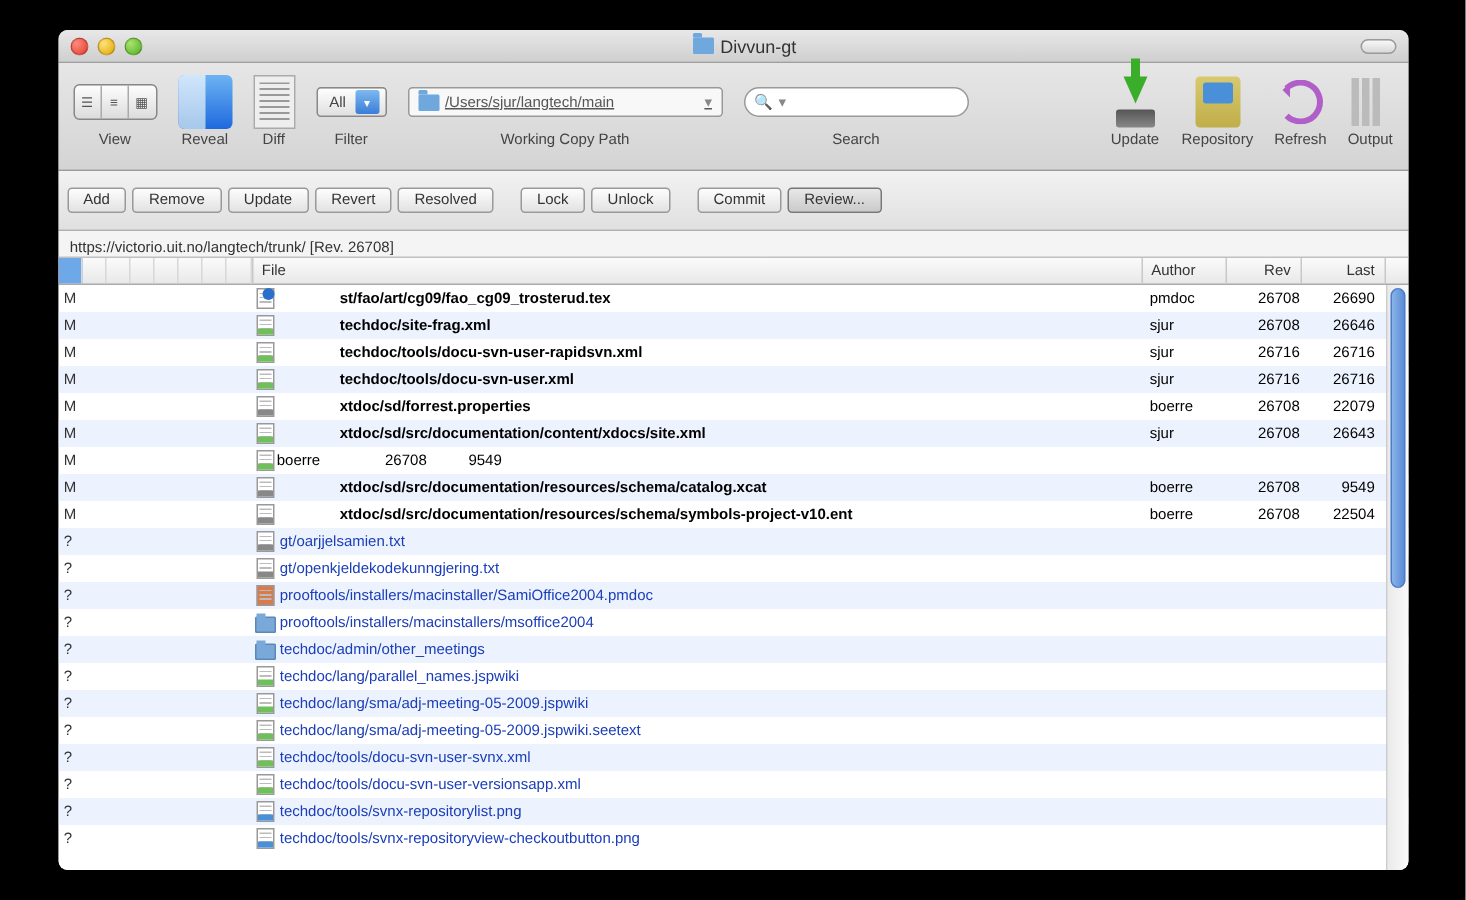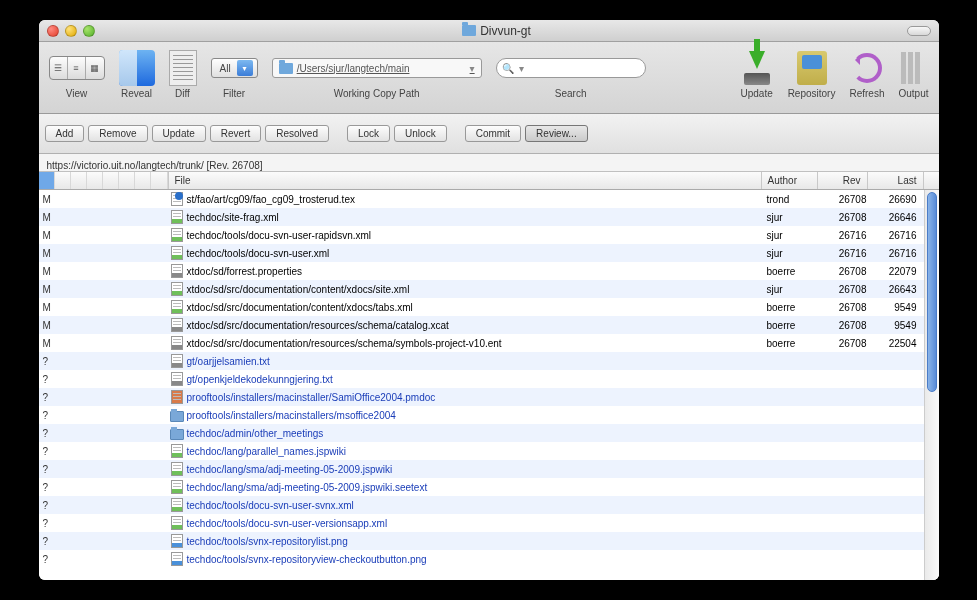--- a/index.html
+++ b/index.html
@@ -57,21 +57,21 @@
 .h-rev{width:50px; text-align:right; justify-content:flex-end;}
 .h-last{width:56px; text-align:right; justify-content:flex-end;}
 
 .list { flex:1; overflow:hidden; background:#fff; position:relative; }
 .row { height:18px; display:flex; align-items:center; font-size:10px; }
 .row.alt { background:#edf3fe; }
 .row .st { width:14px; padding-left:4px; color:#333; }
 .row .gap { width:116px; }
 .row .fi { width:16px; height:14px; display:flex; align-items:center; justify-content:center; }
 .row .fn { flex:1; padding-left:2px; white-space:nowrap; overflow:hidden; text-overflow:ellipsis; }
-.row .fn.bold { font-weight:normal; color:#000; }
+.row .fn.bold { font-weight:bold; color:#000;margin-left:40px; }
 .row .fn.link { color:#1a3db8; }
 .row .au { width:56px; color:#000; }
 .row .rv { width:50px; text-align:right; padding-right:6px; }
 .row .ls { width:50px; text-align:right; padding-right:6px; }
 .scroll-gutter{width:16px;}
 
 .micon{width:12px;height:14px;border:1px solid #999;background:#fff;position:relative;display:inline-block;}
 .micon::before{content:"";position:absolute;inset:2px 1px;background:repeating-linear-gradient(#bbb 0 1px, transparent 1px 3px);}
 .micon.xml::after{content:"";position:absolute;bottom:0;left:0;right:0;height:4px;background:#6fbf5a;}
 .micon.txt::after{content:"";position:absolute;bottom:0;left:0;right:0;height:4px;background:#888;}
@@ -225,21 +225,21 @@
 
   <div class="list">
     <div id="rows">
         <div class="row">
           <span class="st">M</span>
           <span class="gap"></span>
           <span class="fi">
             <span class="micon tex"></span>
           </span>
           <span class="fn bold">st/fao/art/cg09/fao_cg09_trosterud.tex</span>
-          <span class="au">trond</span>
+          <span class="au">pmdoc</span>
           <span class="rv">26708</span>
           <span class="ls">26690</span>
           <span class="scroll-gutter"></span>
         </div>
         <div class="row alt">
           <span class="st">M</span>
           <span class="gap"></span>
           <span class="fi">
             <span class="micon xml"></span>
           </span>
@@ -296,21 +296,20 @@
           <span class="rv">26708</span>
           <span class="ls">26643</span>
           <span class="scroll-gutter"></span>
         </div>
         <div class="row">
           <span class="st">M</span>
           <span class="gap"></span>
           <span class="fi">
             <span class="micon xml"></span>
           </span>
-          <span class="fn bold">xtdoc/sd/src/documentation/content/xdocs/tabs.xml</span>
           <span class="au">boerre</span>
           <span class="rv">26708</span>
           <span class="ls">9549</span>
           <span class="scroll-gutter"></span>
         </div>
         <div class="row alt">
           <span class="st">M</span>
           <span class="gap"></span>
           <span class="fi">
             <span class="micon txt"></span>

